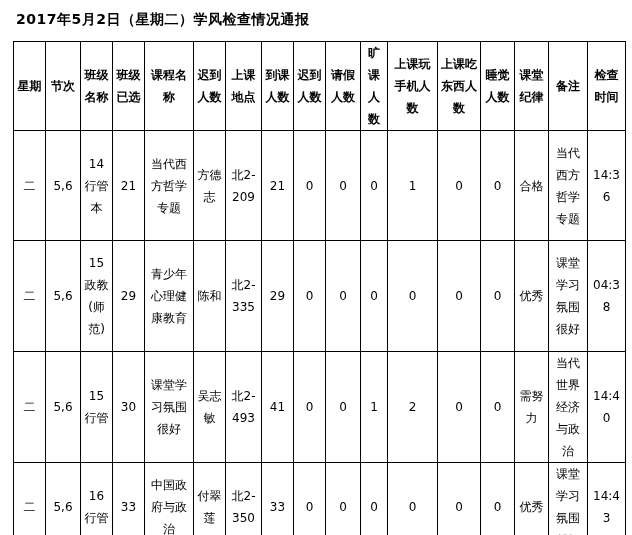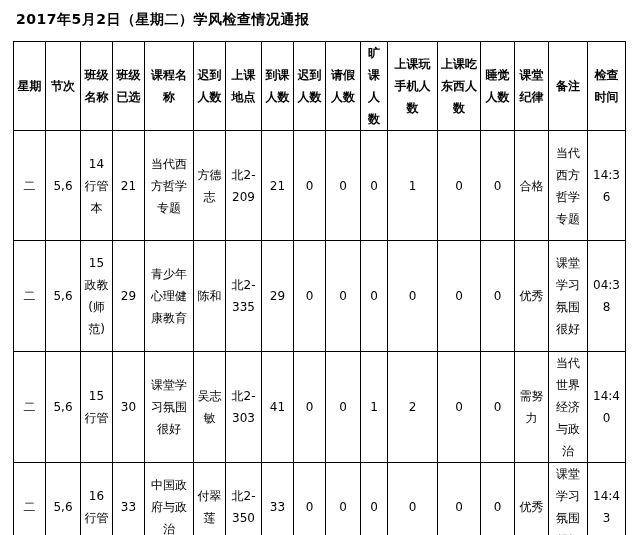--- a/index.html
+++ b/index.html
@@ -141,21 +141,21 @@
         <td>课堂学习氛围很好</td>
         <td>04:38</td>
       </tr>
       <tr class="data-row-2">
         <td>二</td>
         <td>5,6</td>
         <td>15行管</td>
         <td>30</td>
         <td>课堂学习氛围很好</td>
         <td>吴志敏</td>
-        <td>北2-303</td>
+        <td>北2-493</td>
         <td>41</td>
         <td>0</td>
         <td>0</td>
         <td>1</td>
         <td>2</td>
         <td>0</td>
         <td>0</td>
         <td>需努力</td>
         <td>当代世界经济与政治</td>
         <td>14:40</td>

